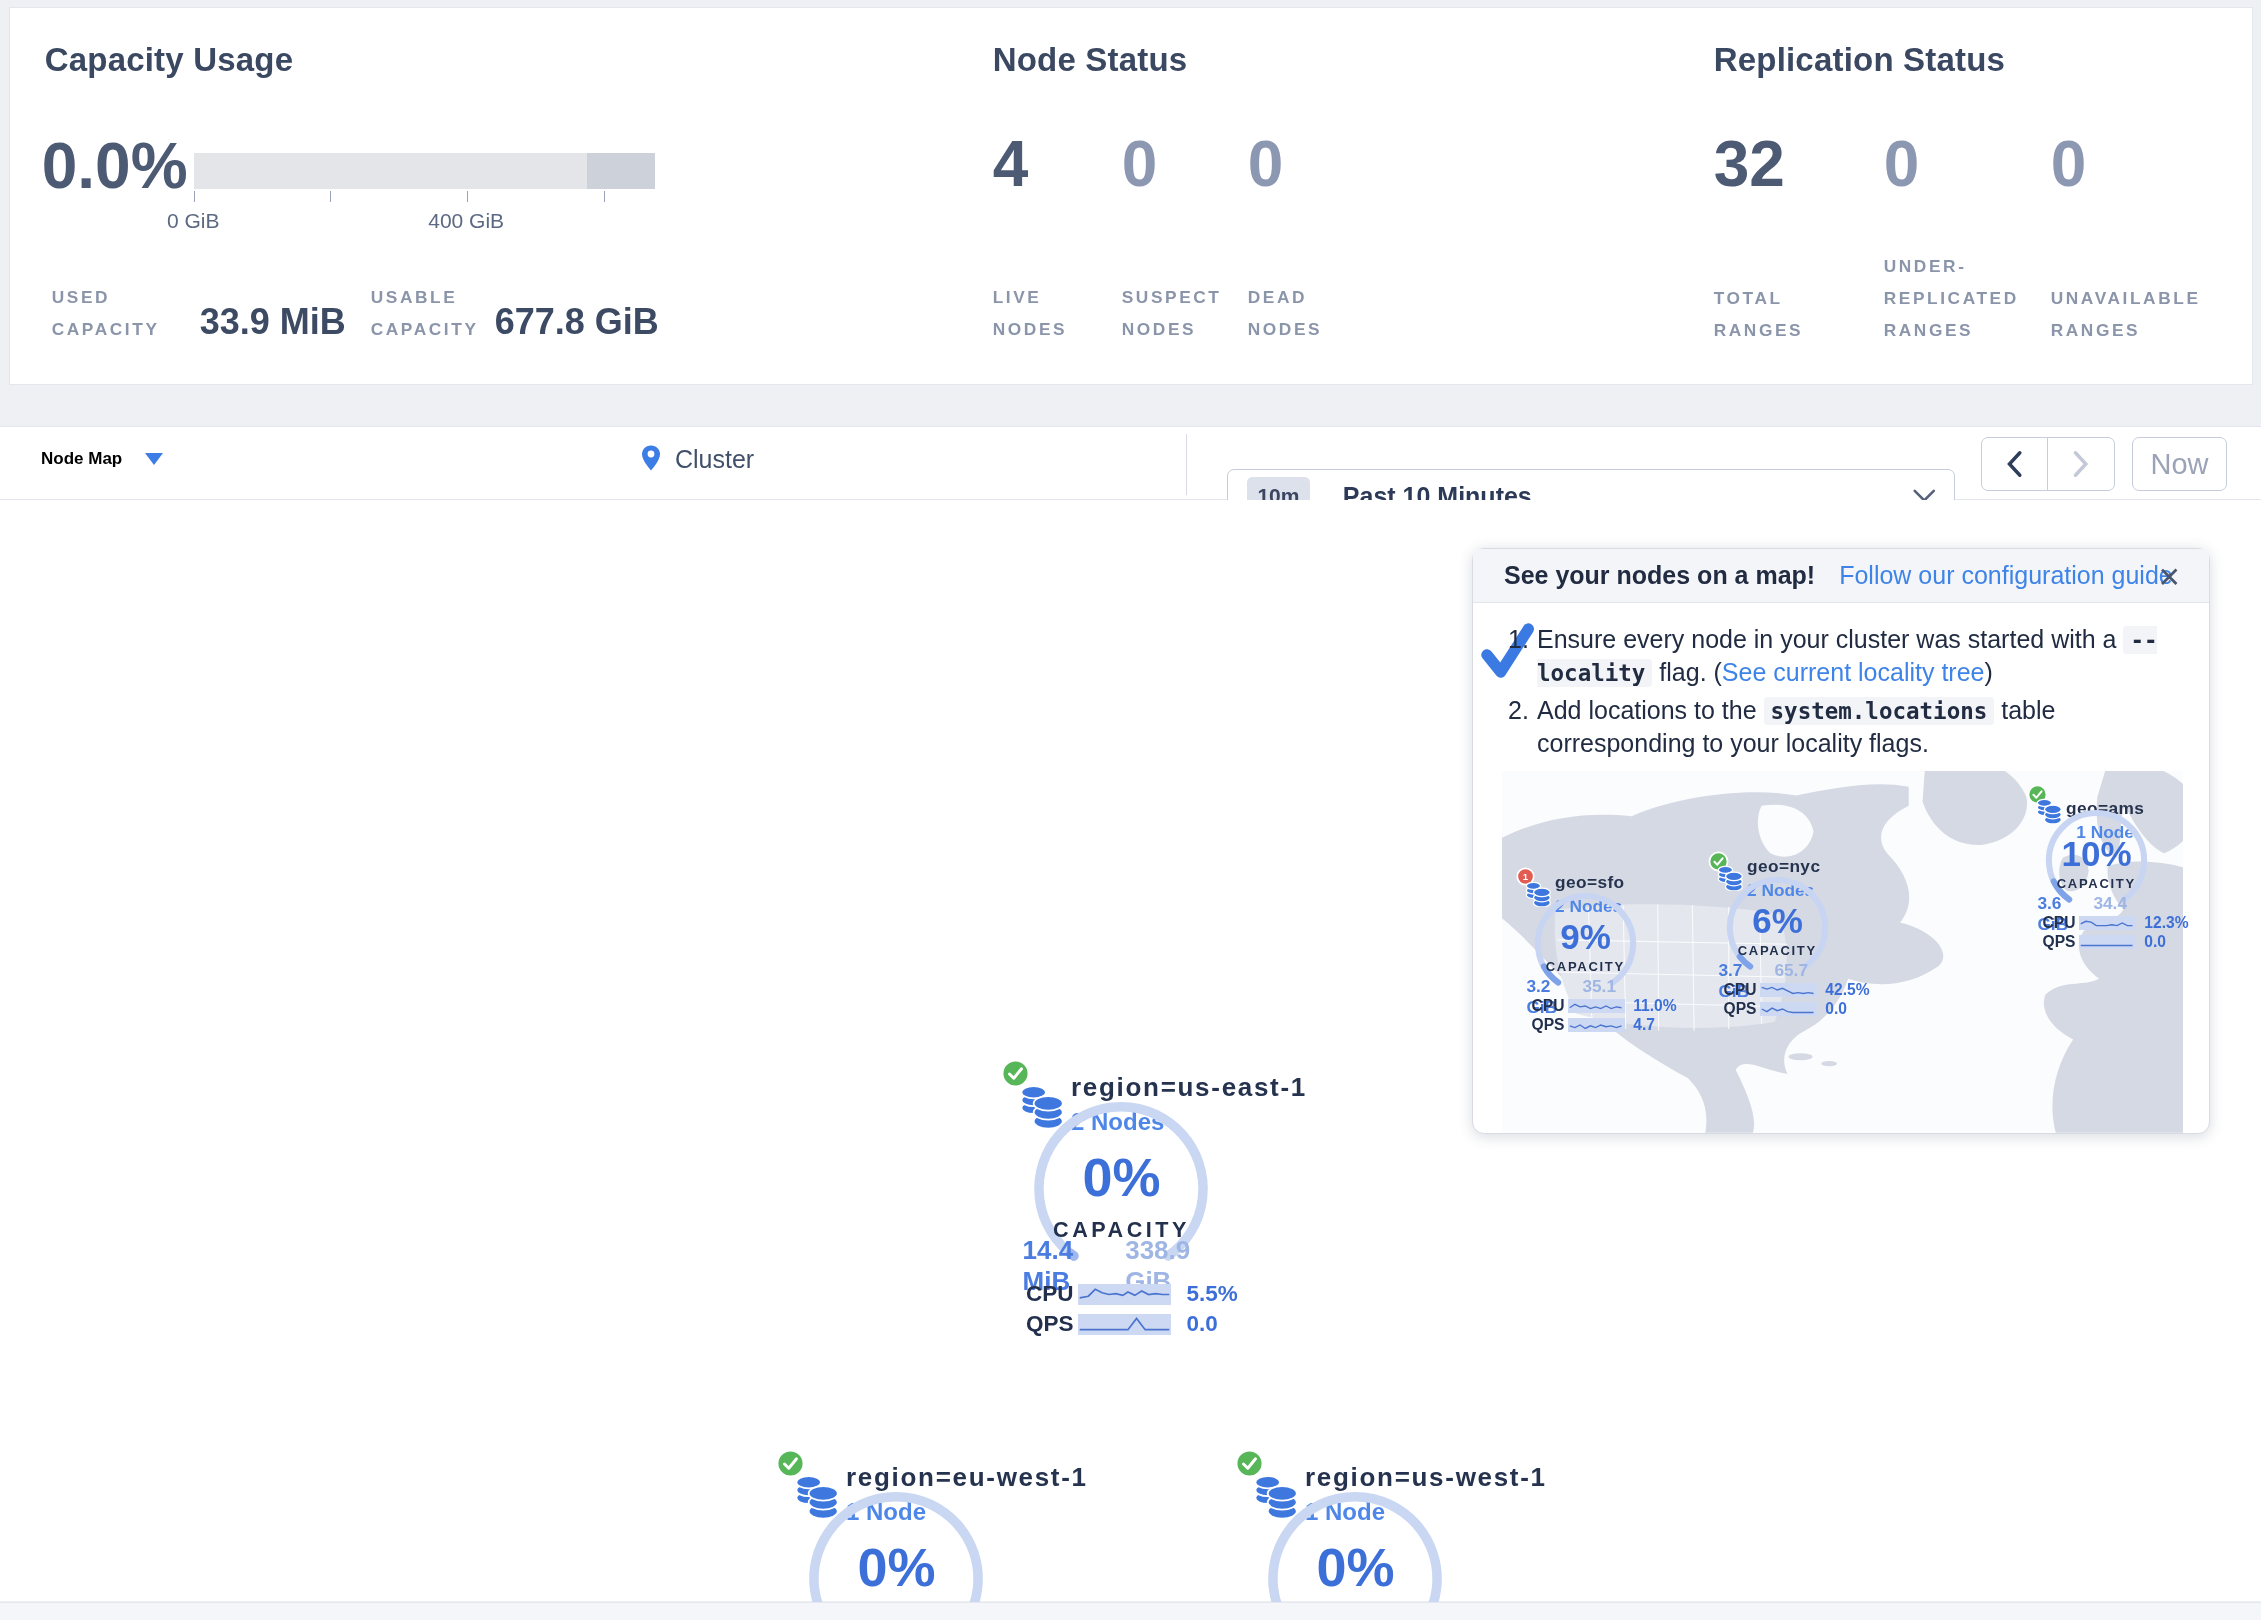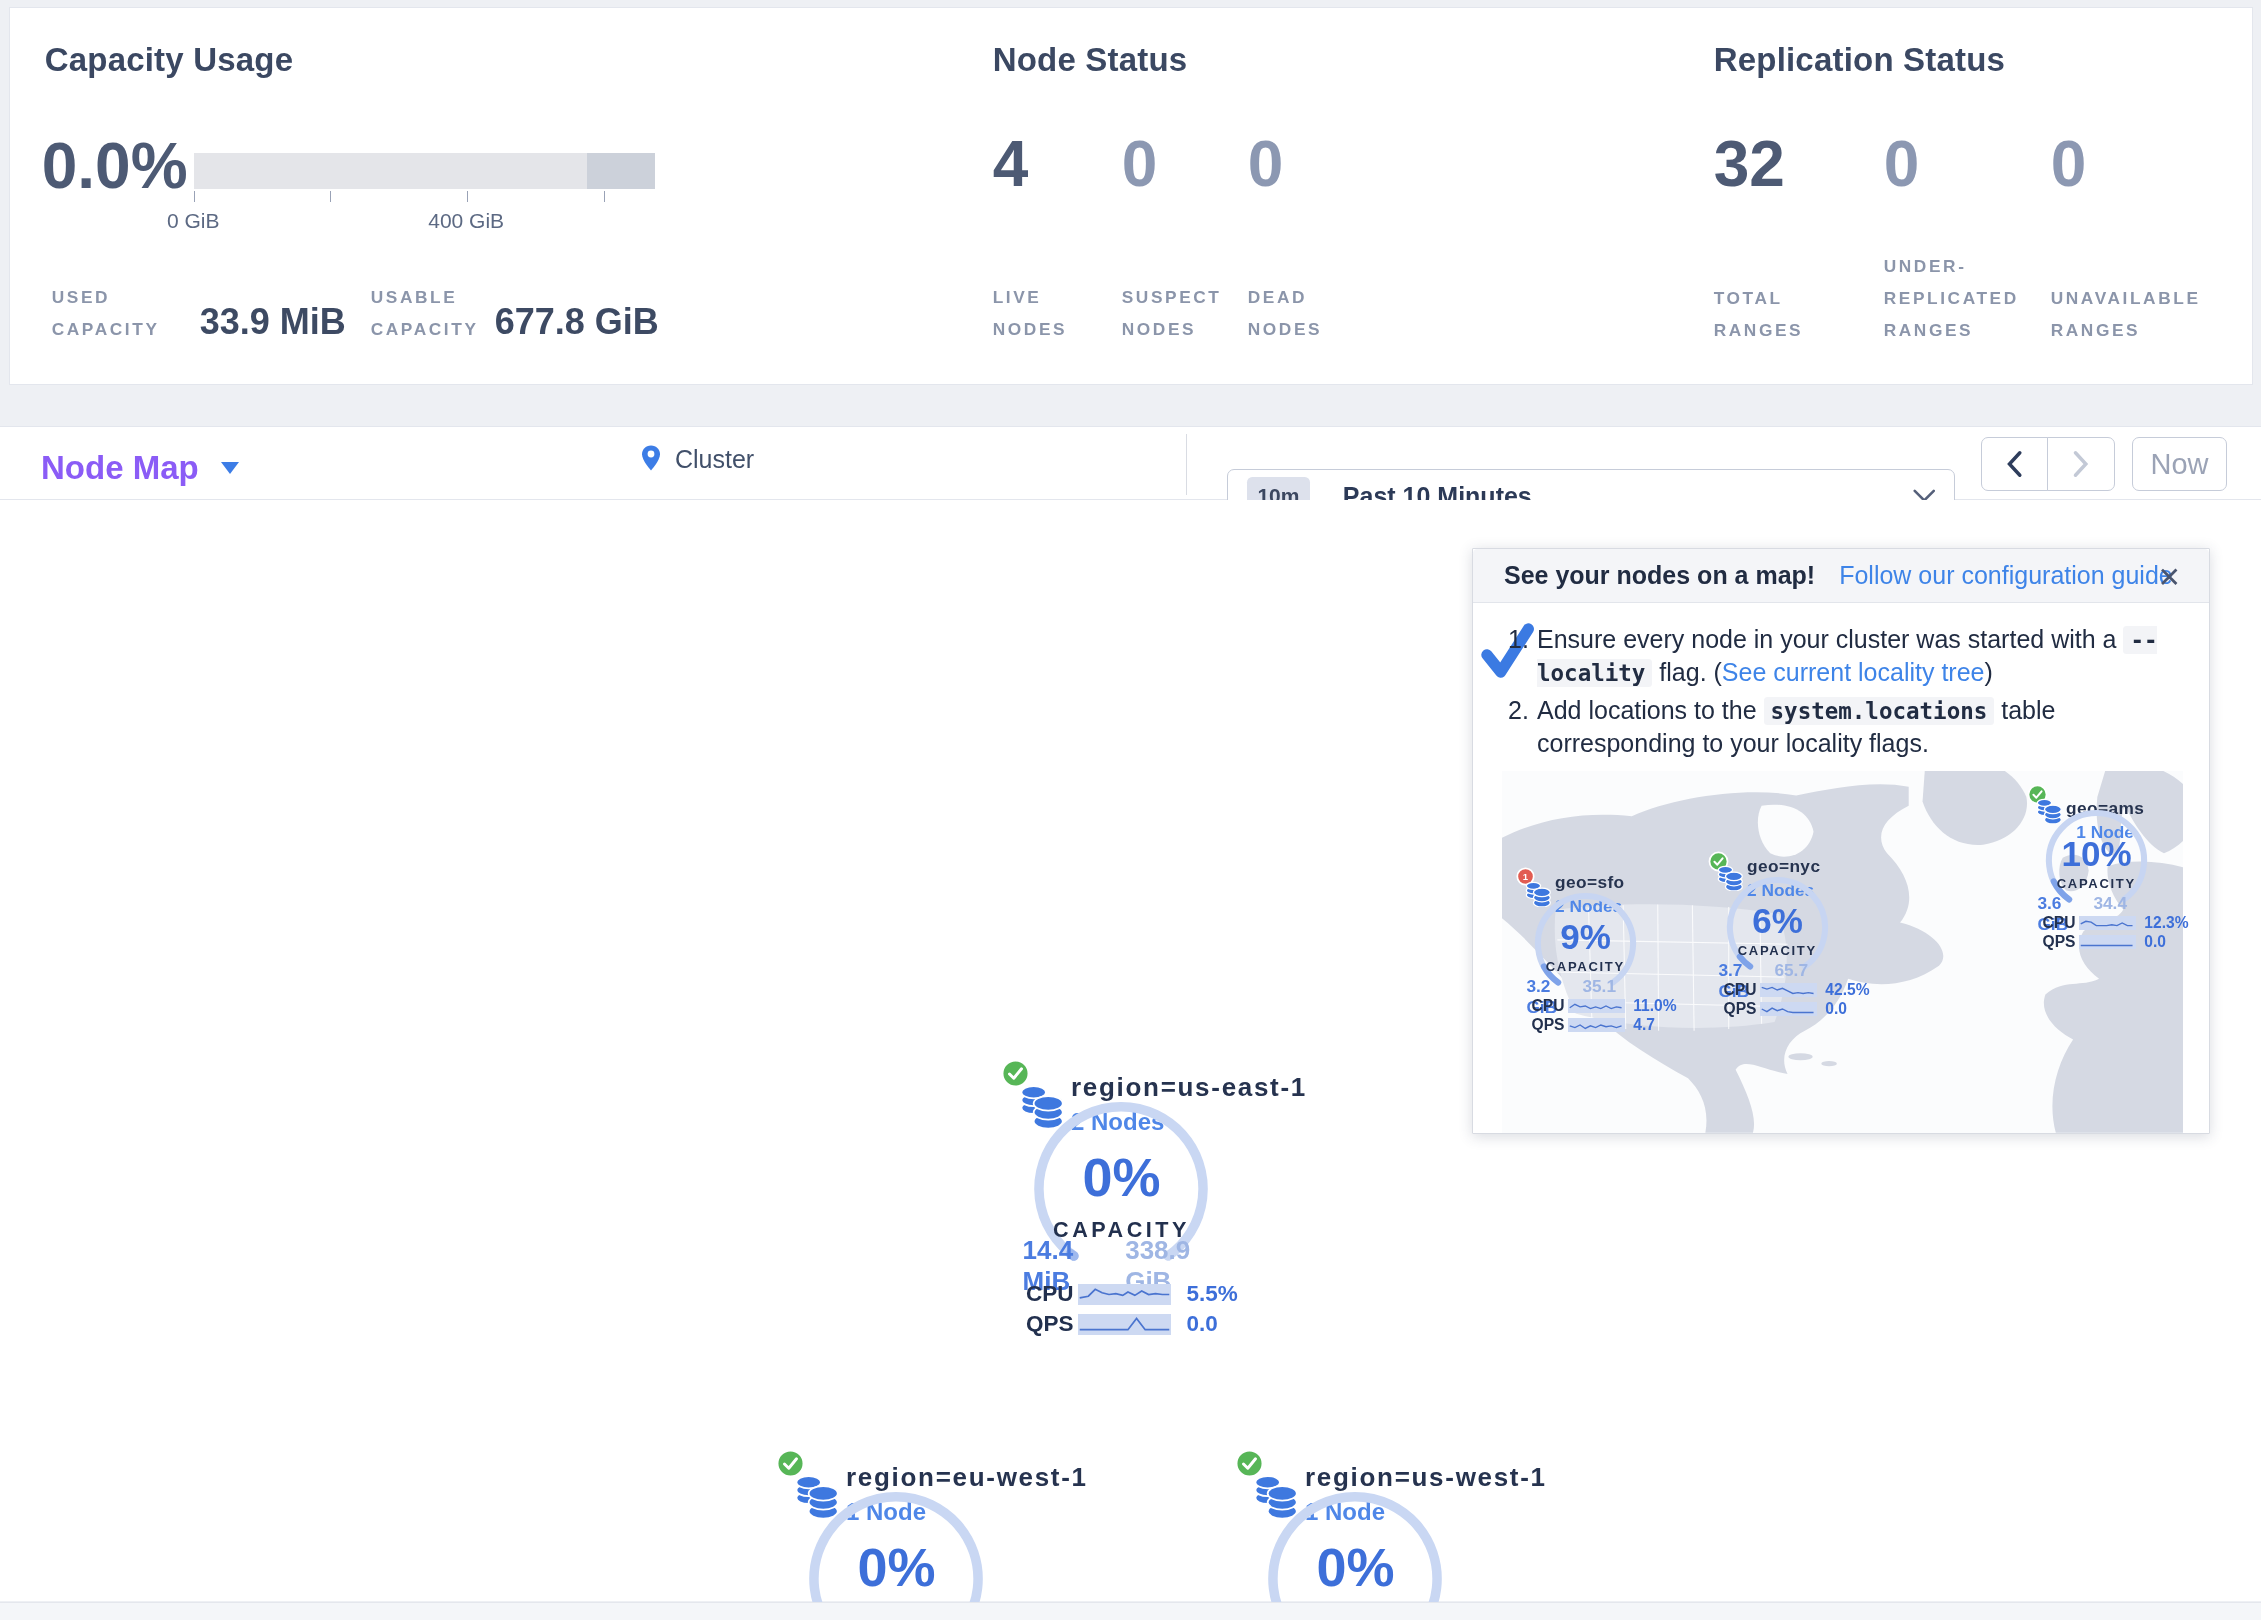--- a/index.html
+++ b/index.html
@@ -16,21 +16,21 @@
   .caps-label { font-size:17.3px; font-weight:600; letter-spacing:2.6px; color:#8b95aa; line-height:32px; }
   .label-bottom { display:flex; flex-direction:column; justify-content:flex-end; }
   .stat-val { font-size:36px; font-weight:700; color:#3d4a63; }
   .bar-track { background:#e4e5e9; }
   .bar-dark { background:#ccd1da; }
   .tick { width:1.7px; height:11.3px; background:#99a2b6; }
   .tick-label { font-size:21px; color:#5c6983; }
 
   
   .toolbar { left:0; top:426px; width:2261px; height:74px; background:#fff; border-top:0.9px solid #e3e6ed; border-bottom:0.9px solid #e3e6ed; }
-  .view-select { font-size:33px; font-weight:600; color:#8b5cf6; }
+  .view-select { font-size:17px; font-weight:600; color:#000000; }
   .caret-down { width:0; height:0; border-left:9.5px solid transparent; border-right:9.5px solid transparent; border-top:12px solid #3d7de6; display:inline-block; }
   .breadcrumb-label { font-size:25px; color:#41506a; }
   .v-divider { width:0.9px; background:#d9dce3; }
   .time-box { border:0.9px solid #c6ccd9; border-radius:7px; background:#fff; display:flex; align-items:center; }
   .time-badge { background:#dde1ec; border-radius:5.2px; font-size:21px; font-weight:700; color:#3b4760; padding:7px 10.4px; }
   .time-label { font-size:25px; font-weight:700; color:#2c3a57; }
   .nav-btn { background:#fff; border:0.9px solid #c6ccd9; display:flex; align-items:center; justify-content:center; }
   .now-btn { background:#fff; border:0.9px solid #c6ccd9; border-radius:7px; display:flex; align-items:center; justify-content:center; font-size:29px; color:#9ba3b6; }
 
   
@@ -45,21 +45,21 @@
   .gauge-cap { font-size:21.6px; font-weight:700; color:#22304e; letter-spacing:3.5px; text-align:center; }
   .caprow { display:flex; justify-content:space-between; }
   .caprow .used { font-size:26px; font-weight:600; color:#4b7ce0; }
   .caprow .total { font-size:26px; font-weight:600; color:#9fb6e4; }
   .metric-row { display:flex; align-items:center; }
   .m-label { font-size:22.5px; font-weight:700; color:#22304e; width:52px; }
   .m-val { font-size:22.5px; font-weight:700; color:#3d6fd9; margin-left:15.6px; }
   .spark-big { width:93px; height:21px; background:#cdd9f2; }
 
   
-  .popup { left:1472px; top:548px; width:738px; height:586px; background:#fff; border:0.9px solid #d8dbe2; border-radius:1px; box-shadow:0 2.6px 14px rgba(50,60,90,.18);padding-left:16px; }
+  .popup { left:1472px; top:548px; width:738px; height:586px; background:#fff; border:0.9px solid #d8dbe2; border-radius:12px; box-shadow:0 2.6px 14px rgba(50,60,90,.18);padding-left:16px; }
   .popup-header { position:absolute; left:0; top:0; width:100%; height:54px; background:#f4f5f8; border-bottom:0.9px solid #e2e5eb; border-radius:4.3px 4.3px 0 0; display:flex; align-items:center; }
   .popup-title { font-size:25px; font-weight:700; color:#212c42; }
   .popup-link { font-size:25px; color:#3e84e8; }
   .close-x { font-size:28px; color:#4a556e; }
   .steps { position:absolute; left:35px; top:74px; width:671px; font-size:25px; line-height:32px; color:#212c42; }
   .step { display:flex; margin-bottom:5.2px; }
   .step-num { width:29px; flex:none; }
   .code { font-family:"DejaVu Sans Mono", monospace; font-weight:600; font-size:22.5px; background:#f3f4f7; border-radius:3.5px; padding:0.9px 7px; }
   .ilink { color:#3e84e8; }
 

